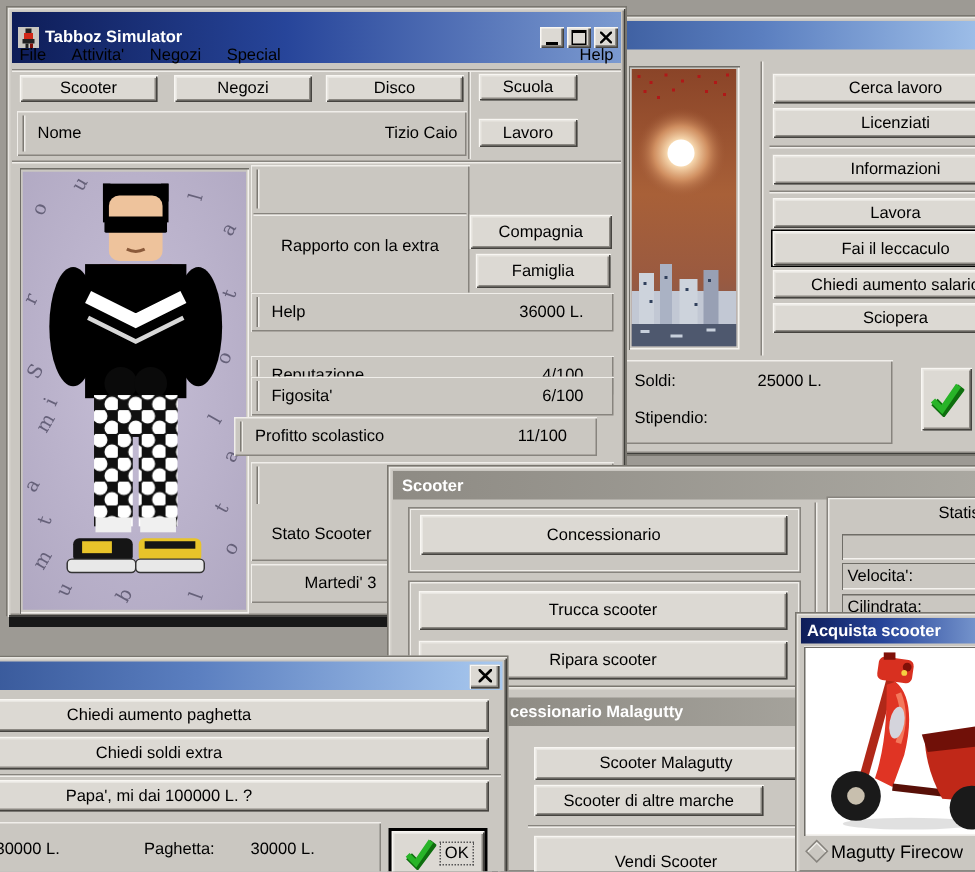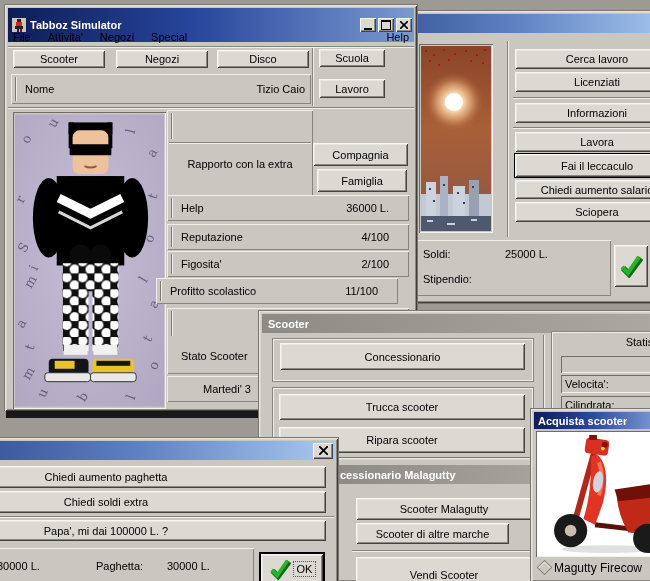--- a/index.html
+++ b/index.html
@@ -101,21 +101,21 @@
     <div class="btn" style="left:216px;top:38px;width:164px;height:20px">Cerca lavoro</div>
     <div class="btn" style="left:216px;top:61px;width:164px;height:20px">Licenziati</div>
     <div class="groove-h" style="left:214px;right:0;top:86px"></div>
     <div class="btn" style="left:216px;top:92px;width:164px;height:20px">Informazioni</div>
     <div class="groove-h" style="left:214px;right:0;top:116px"></div>
     <div class="btn" style="left:216px;top:121px;width:164px;height:20px">Lavora</div>
     <div class="btn default" style="left:216px;top:143px;width:164px;height:23px">Fai il leccaculo</div>
     <div class="btn" style="left:216px;top:169px;width:164px;height:19px">Chiedi aumento salario</div>
     <div class="btn" style="left:216px;top:191px;width:164px;height:20px">Sciopera</div>
 
-    <div class="row" style="left:118px;top:229px;width:194px;height:56px">
+    <div class="row" style="left:118px;top:229px;width:178px;height:56px">
       <span class="lbl" style="left:6px;top:8px">Soldi:</span>
       <span class="lbl" style="left:88px;top:8px">25000 L.</span>
       <span class="lbl" style="left:6px;top:33px">Stipendio:</span>
     </div>
     <div class="btn" style="left:315px;top:234px;width:34px;height:42px">
       <svg width="24" height="24" viewBox="0 0 24 24">
         <path d="M4,14 L10,20 L22,4" fill="none" stroke="#0e6e0e" stroke-width="6"></path>
         <path d="M3,13 L9,19 L20,3" fill="none" stroke="#28b428" stroke-width="4"></path>
       </svg>
     </div>
@@ -242,29 +242,29 @@
       <span class="lbl" style="left:0;right:0;top:48px;text-align:center">Rapporto con la extra</span>
     </div>
     <div class="btn" style="left:308px;top:138px;width:95px;height:23px">Compagnia</div>
     <div class="btn" style="left:312px;top:164px;width:90px;height:23px">Famiglia</div>
 
     <div class="row" style="left:162px;top:190px;width:242px;height:26px">
       <div class="tick"></div>
       <span class="lbl" style="left:14px;top:7px">Help</span>
       <span class="lbl" style="right:20px;top:7px">36000 L.</span>
     </div>
-    <div class="row" style="left:162px;top:219px;width:242px;height:26px">
+    <div class="row" style="left:162px;top:232px;width:242px;height:26px">
       <div class="tick"></div>
       <span class="lbl" style="left:14px;top:7px">Reputazione</span>
       <span class="lbl" style="right:20px;top:7px">4/100</span>
     </div>
     <div class="row" style="left:162px;top:246px;width:242px;height:26px">
       <div class="tick"></div>
       <span class="lbl" style="left:14px;top:7px">Figosita'</span>
-      <span class="lbl" style="right:20px;top:7px">2/100</span>
+      <span class="lbl" style="right:20px;top:7px">6/100</span>
     </div>
     <div class="row" style="left:151px;top:273px;width:242px;height:26px">
       <div class="tick"></div>
       <span class="lbl" style="left:14px;top:7px">Profitto scolastico</span>
       <span class="lbl" style="right:20px;top:7px">11/100</span>
     </div>
 
     <div class="row" style="left:162px;top:303px;width:242px;height:66px">
       <div class="tick" style="bottom:38px"></div>
       <span class="lbl" style="left:14px;top:42px">Stato Scooter</span>

